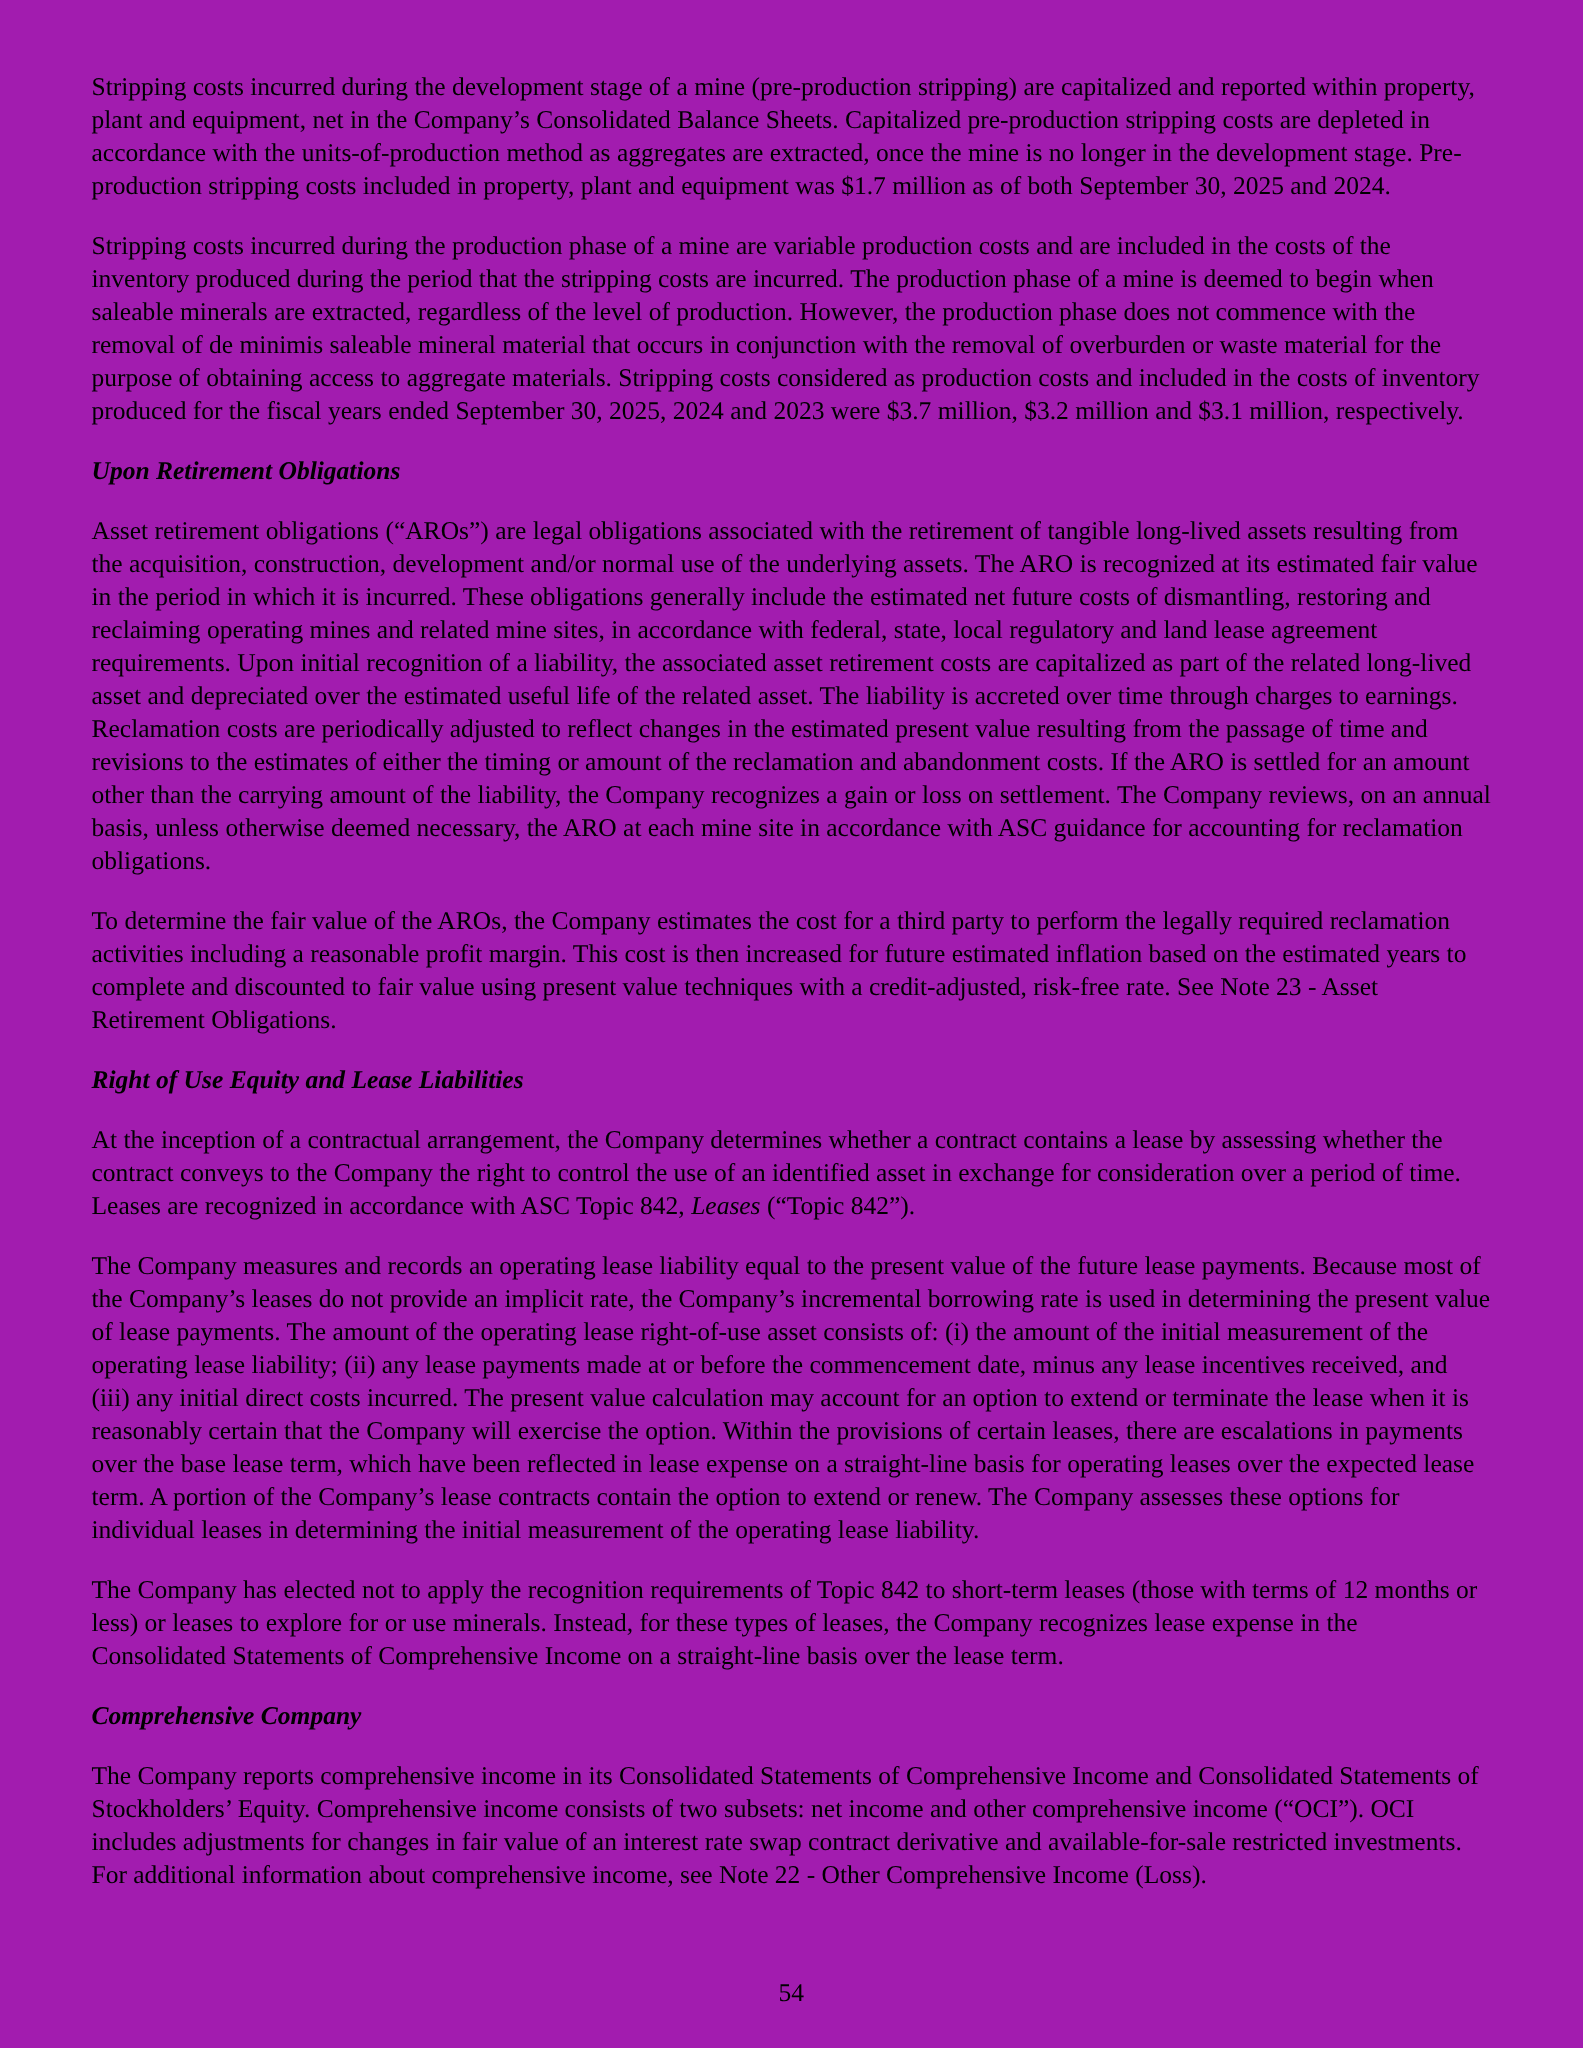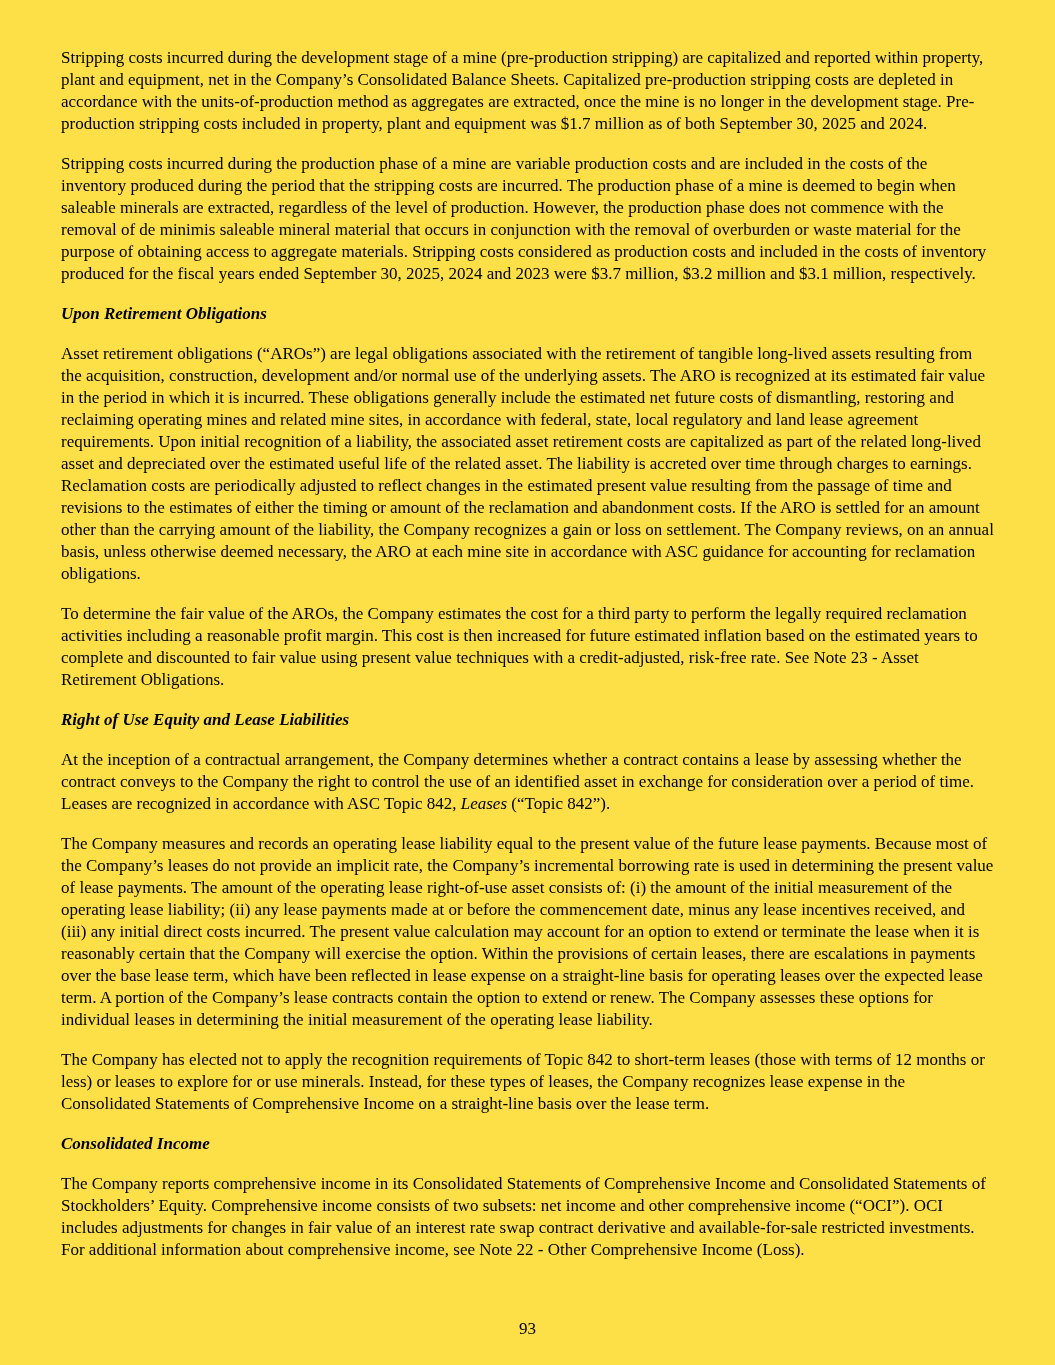--- a/index.html
+++ b/index.html
@@ -4,21 +4,21 @@
 <style>
   html, body {
     margin: 0;
     padding: 0;
     background: #ffffff;
   }
   .page {
     position: relative;
     width: 1055px;
     height: 1365px;
-    background: #fde047;
+    background: #a21caf;
     font-family: "Liberation Serif", "DejaVu Serif", serif;
     color: #000000;
     overflow: hidden;
   }
   .content {
     position: absolute;
     left: 61px;
     top: 47px;
     width: 933px;
     font-size: 17px;
@@ -65,20 +65,20 @@
     <p class="para">To determine the fair value of the AROs, the Company estimates the cost for a third party to perform the legally required reclamation activities including a reasonable profit margin. This cost is then increased for future estimated inflation based on the estimated years to complete and discounted to fair value using present value techniques with a credit-adjusted, risk-free rate. See Note 23 - Asset Retirement Obligations.</p>
 
     <h3 class="heading">Right of Use Equity and Lease Liabilities</h3>
 
     <p class="para"><span>At the inception of a contractual arrangement, the Company determines whether a contract contains a lease by assessing whether the contract conveys to the Company the right to control the use of an identified asset in exchange for consideration over a period of time. Leases are recognized in accordance with ASC Topic 842, </span><em>Leases</em><span> (“Topic 842”).</span></p>
 
     <p class="para">The Company measures and records an operating lease liability equal to the present value of the future lease payments. Because most of the Company’s leases do not provide an implicit rate, the Company’s incremental borrowing rate is used in determining the present value of lease payments. The amount of the operating lease right-of-use asset consists of: (i) the amount of the initial measurement of the operating lease liability; (ii) any lease payments made at or before the commencement date, minus any lease incentives received, and (iii) any initial direct costs incurred. The present value calculation may account for an option to extend or terminate the lease when it is reasonably certain that the Company will exercise the option. Within the provisions of certain leases, there are escalations in payments over the base lease term, which have been reflected in lease expense on a straight-line basis for operating leases over the expected lease term. A portion of the Company’s lease contracts contain the option to extend or renew. The Company assesses these options for individual leases in determining the initial measurement of the operating lease liability.</p>
 
     <p class="para">The Company has elected not to apply the recognition requirements of Topic 842 to short-term leases (those with terms of 12 months or less) or leases to explore for or use minerals. Instead, for these types of leases, the Company recognizes lease expense in the Consolidated Statements of Comprehensive Income on a straight-line basis over the lease term.</p>
 
-    <h3 class="heading">Consolidated Income</h3>
+    <h3 class="heading">Comprehensive Company</h3>
 
     <p class="para">The Company reports comprehensive income in its Consolidated Statements of Comprehensive Income and Consolidated Statements of Stockholders’ Equity. Comprehensive income consists of two subsets: net income and other comprehensive income (“OCI”). OCI includes adjustments for changes in fair value of an interest rate swap contract derivative and available-for-sale restricted investments. For additional information about comprehensive income, see Note 22 - Other Comprehensive Income (Loss).</p>
 
   </div>
 
-  <div class="page-number">93</div>
+  <div class="page-number">54</div>
 </div>
 
 </body></html>

